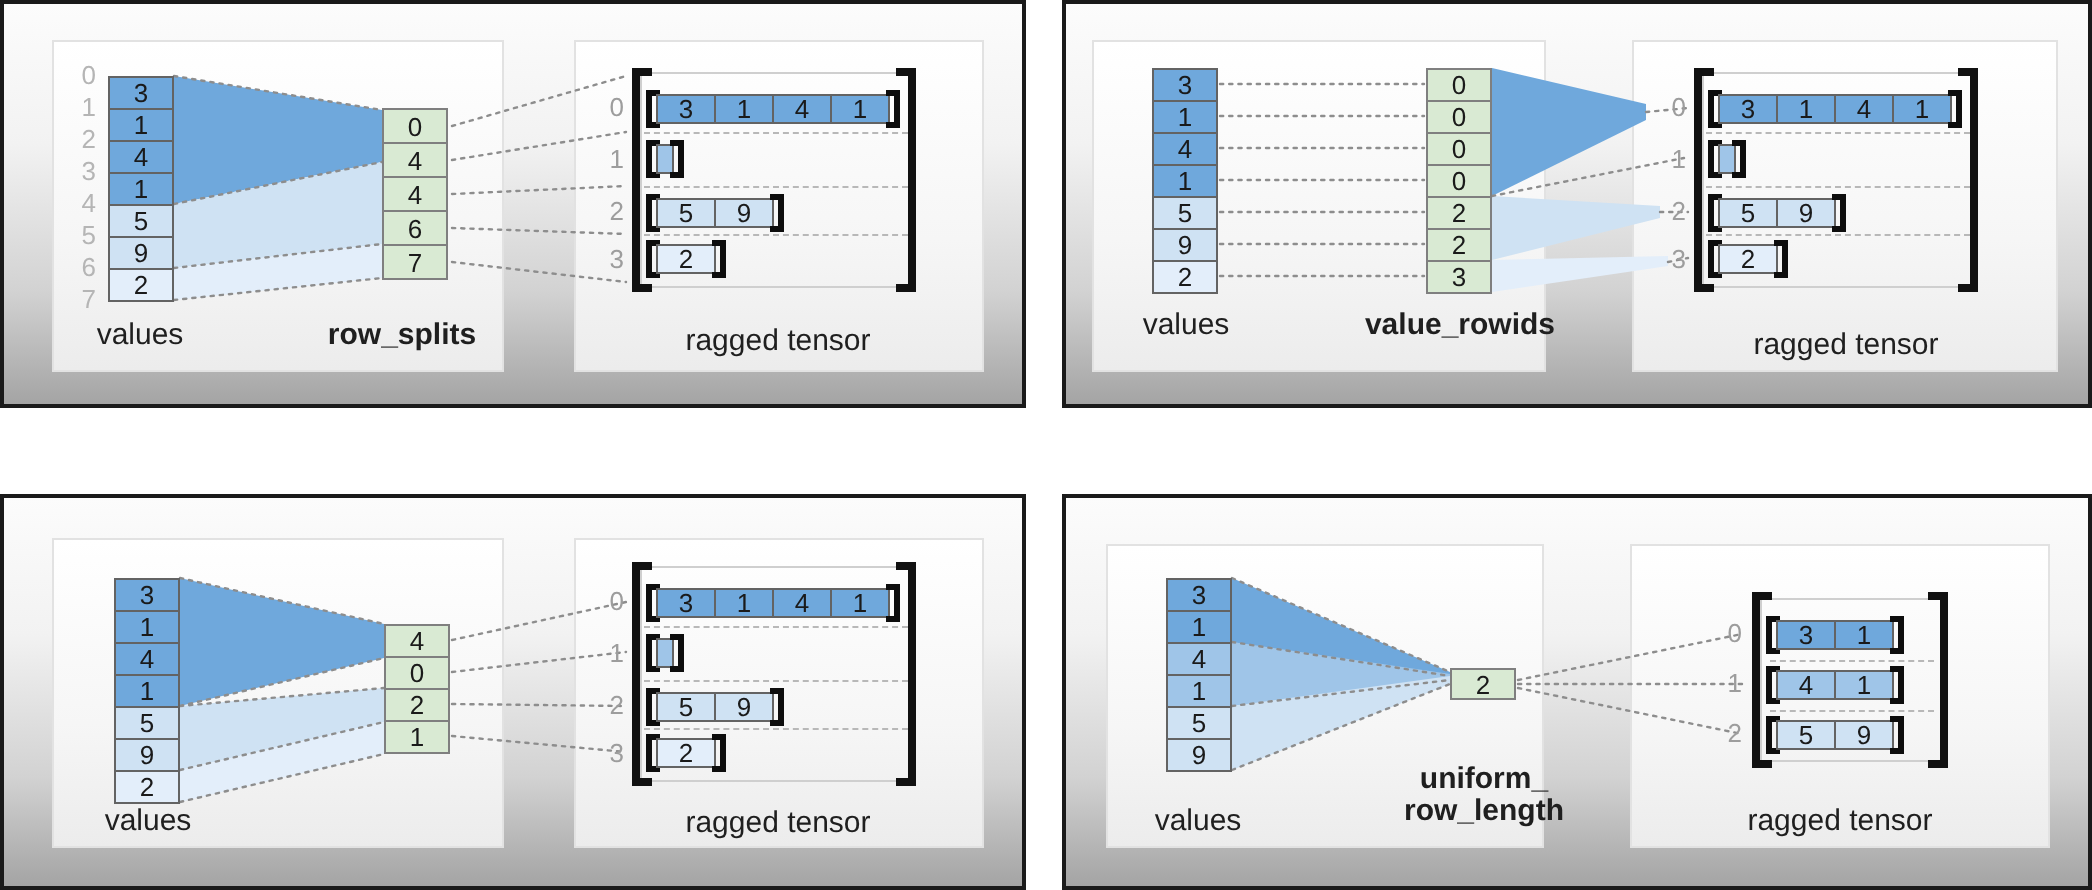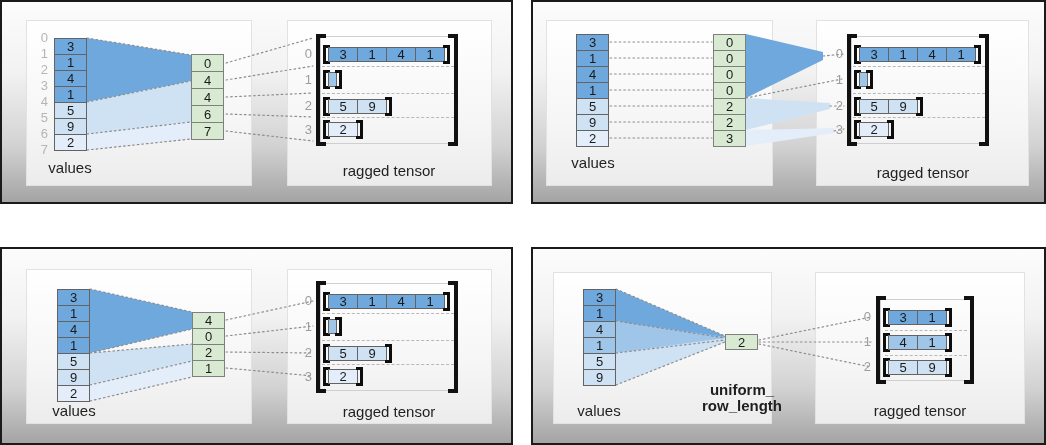--- a/index.html
+++ b/index.html
@@ -74,20 +74,21 @@
       <div class="cell xl">2</div>
     </div>
     <div class="col" style="left:189px;top:52px">
       <div class="cell g tall">0</div>
       <div class="cell g tall">4</div>
       <div class="cell g tall">4</div>
       <div class="cell g tall">6</div>
       <div class="cell g tall">7</div>
     </div>
     <div class="cap" style="left:33px;top:157px;width:70px">values</div>
+    <div class="cap b" style="left:144px;top:157px;width:110px">row_splits</div>
     <div class="toutline" style="left:318px;top:34px;width:136px;height:108px"></div>
     <div class="obr obl" style="left:314px;top:32px;height:112px"></div>
     <div class="obr obrr" style="left:446px;top:32px;height:112px"></div>
     <div class="sep" style="left:320px;top:64px;width:132px"></div>
     <div class="sep" style="left:320px;top:91px;width:132px"></div>
     <div class="sep" style="left:320px;top:115px;width:132px"></div>
     <div class="rlab" style="left:294px;top:44px">0</div>
     <div class="rlab" style="left:294px;top:70px">1</div>
     <div class="rlab" style="left:294px;top:96px">2</div>
     <div class="rlab" style="left:294px;top:120px">3</div>
@@ -140,20 +141,21 @@
     <div class="col" style="left:180px;top:32px">
       <div class="cell g">0</div>
       <div class="cell g">0</div>
       <div class="cell g">0</div>
       <div class="cell g">0</div>
       <div class="cell g">2</div>
       <div class="cell g">2</div>
       <div class="cell g">3</div>
     </div>
     <div class="cap" style="left:25px;top:152px;width:70px">values</div>
+    <div class="cap b" style="left:137px;top:152px;width:120px">value_rowids</div>
     <div class="toutline" style="left:318px;top:34px;width:136px;height:108px"></div>
     <div class="obr obl" style="left:314px;top:32px;height:112px"></div>
     <div class="obr obrr" style="left:446px;top:32px;height:112px"></div>
     <div class="sep" style="left:320px;top:64px;width:132px"></div>
     <div class="sep" style="left:320px;top:91px;width:132px"></div>
     <div class="sep" style="left:320px;top:115px;width:132px"></div>
     <div class="rlab" style="left:294px;top:44px">0</div>
     <div class="rlab" style="left:294px;top:70px">1</div>
     <div class="rlab" style="left:294px;top:96px">2</div>
     <div class="rlab" style="left:294px;top:120px">3</div>

